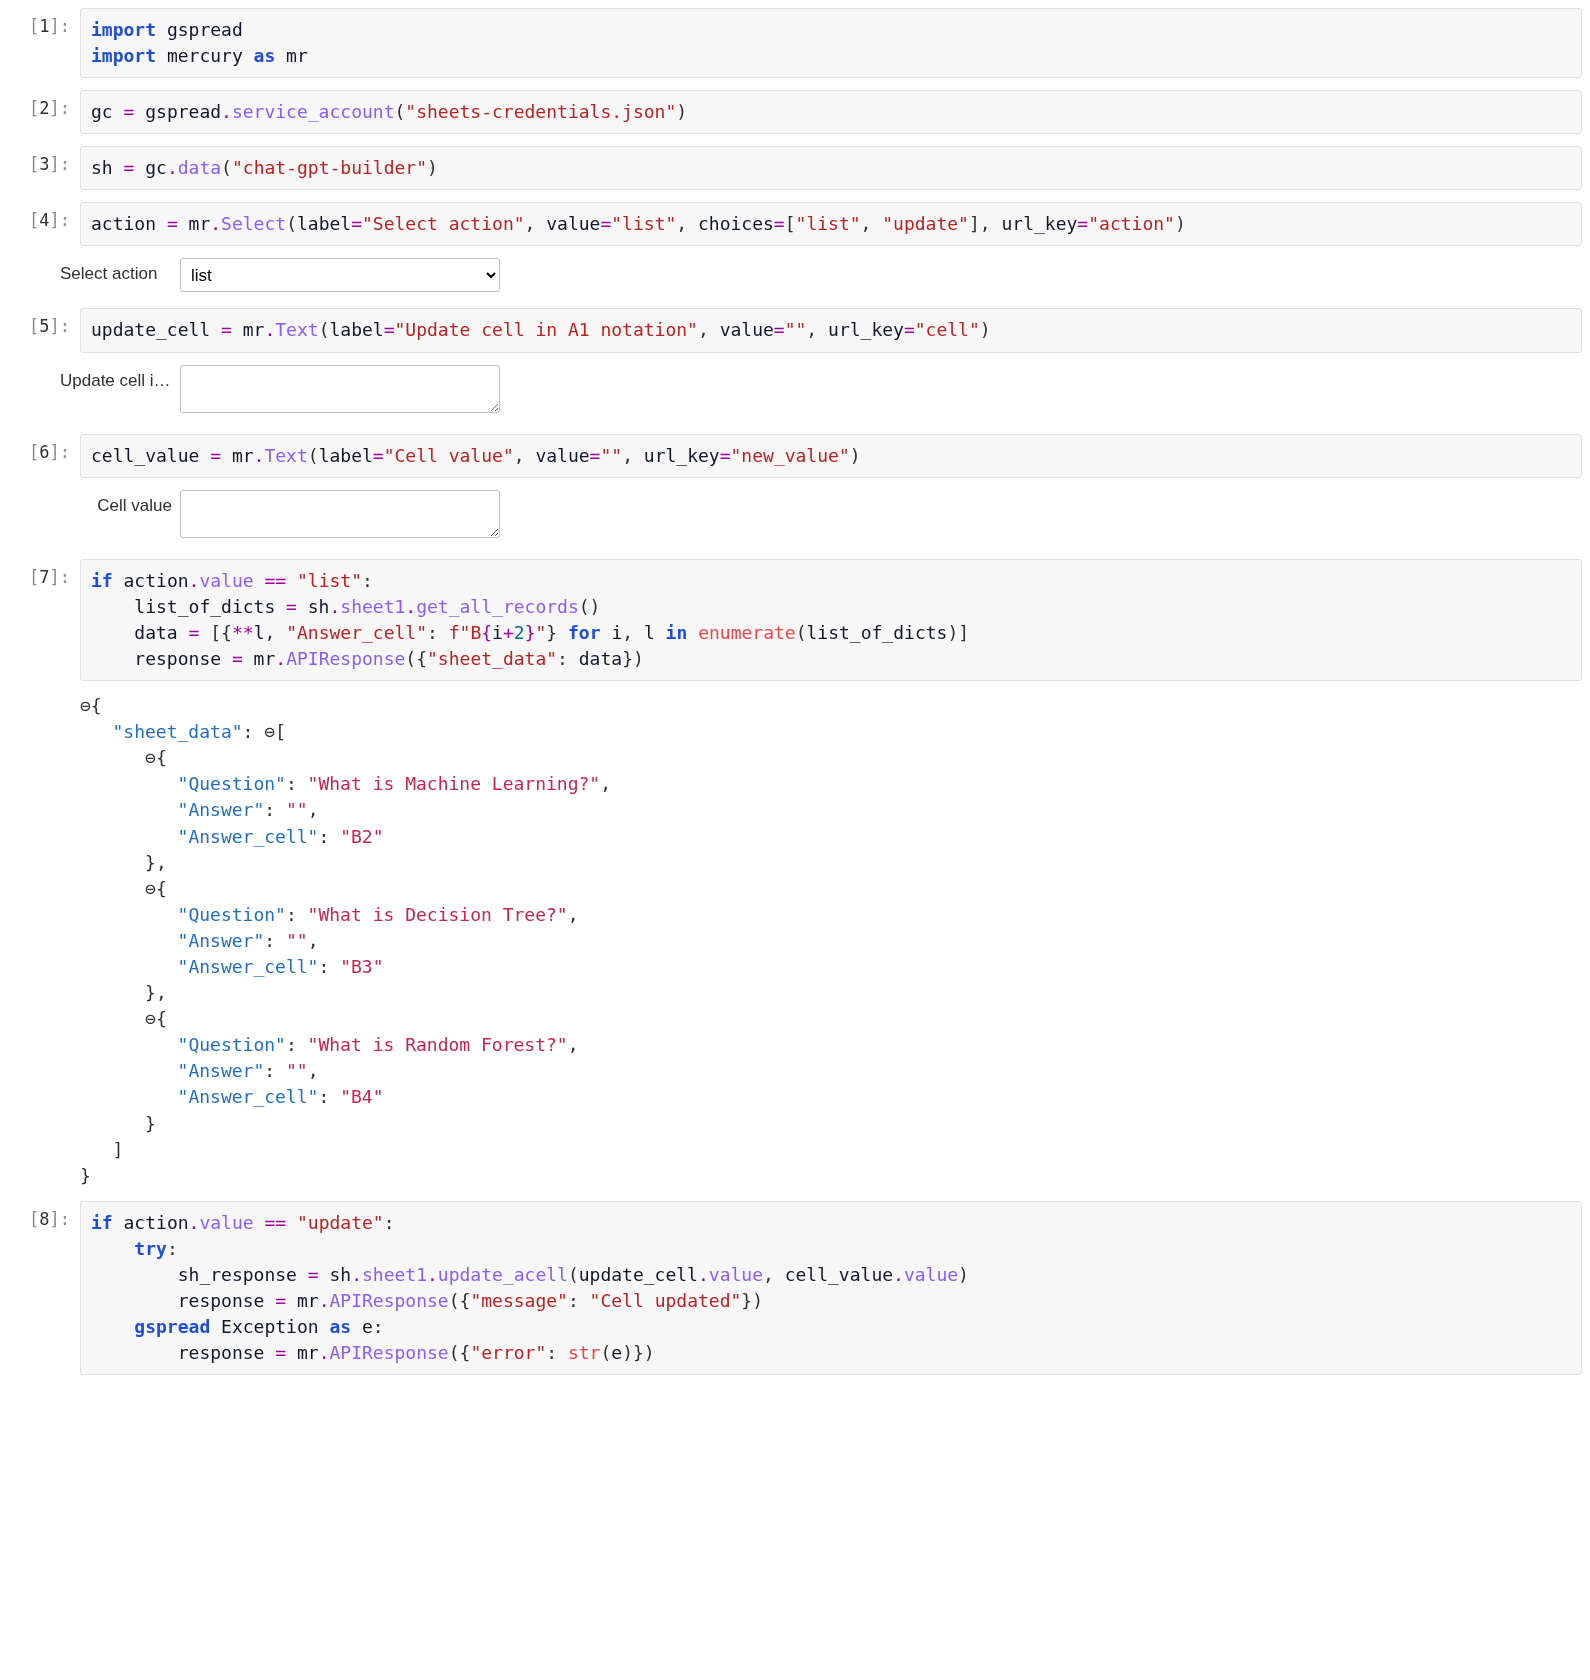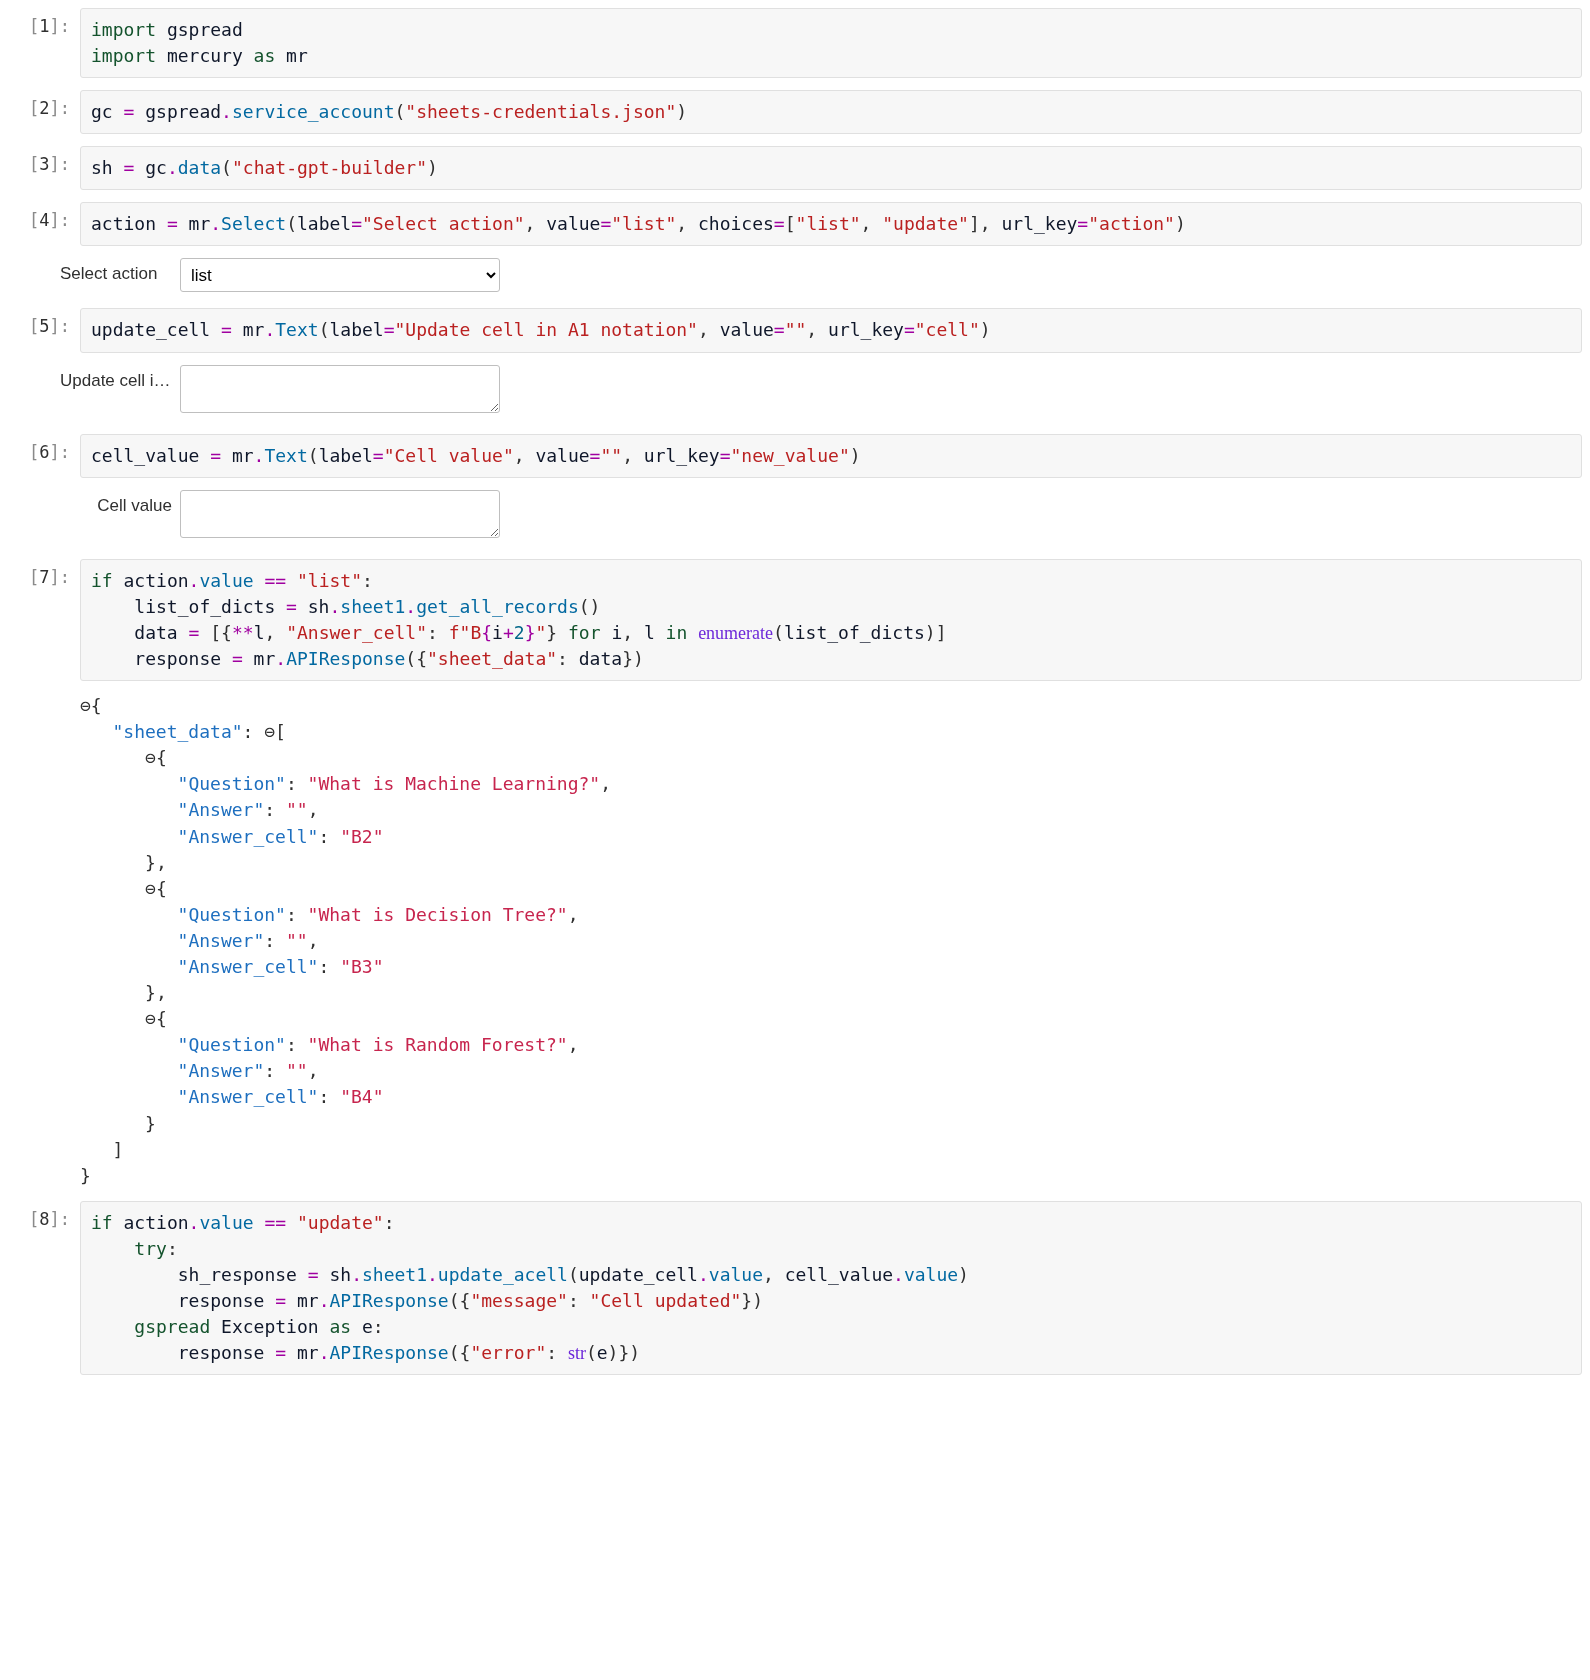--- a/index.html
+++ b/index.html
@@ -73,27 +73,27 @@
     height: 34px;
     padding: 4px 6px;
   }
   .widget-control textarea {
     width: 320px;
     height: 48px;
     padding: 6px;
     resize: both;
   }
   
-  .kw { color: #14532d; font-weight: normal; }  
+  .kw { color: #1d4ed8; font-weight: bold; }  
   .nm { color: #0f172a; }                      
-  .fn { color: #0369a1; }                       
+  .fn { color: #8b5cf6; }                       
   .str { color: #ba2121; }                      
   .op { color: #a000a0; }                       
   .num { color: #006688; }                      
-  .bi { color: #6d28d9; font-family: Liberation Serif, serif; }                       
+  .bi { color: #ef4444; }                       
   .pn { color: #303030; }
   .fint { color: #a000a0; }                     
   
   .json-key { color: #1e6fbf; }
   .json-str { color: #c7254e; }
   .json-pn { color: #303030; }
   .toggle { color: #303030; display: inline-block; }
   .api-resp { margin-top: 10px; margin-bottom: 6px; }
 </style>
 </head>

